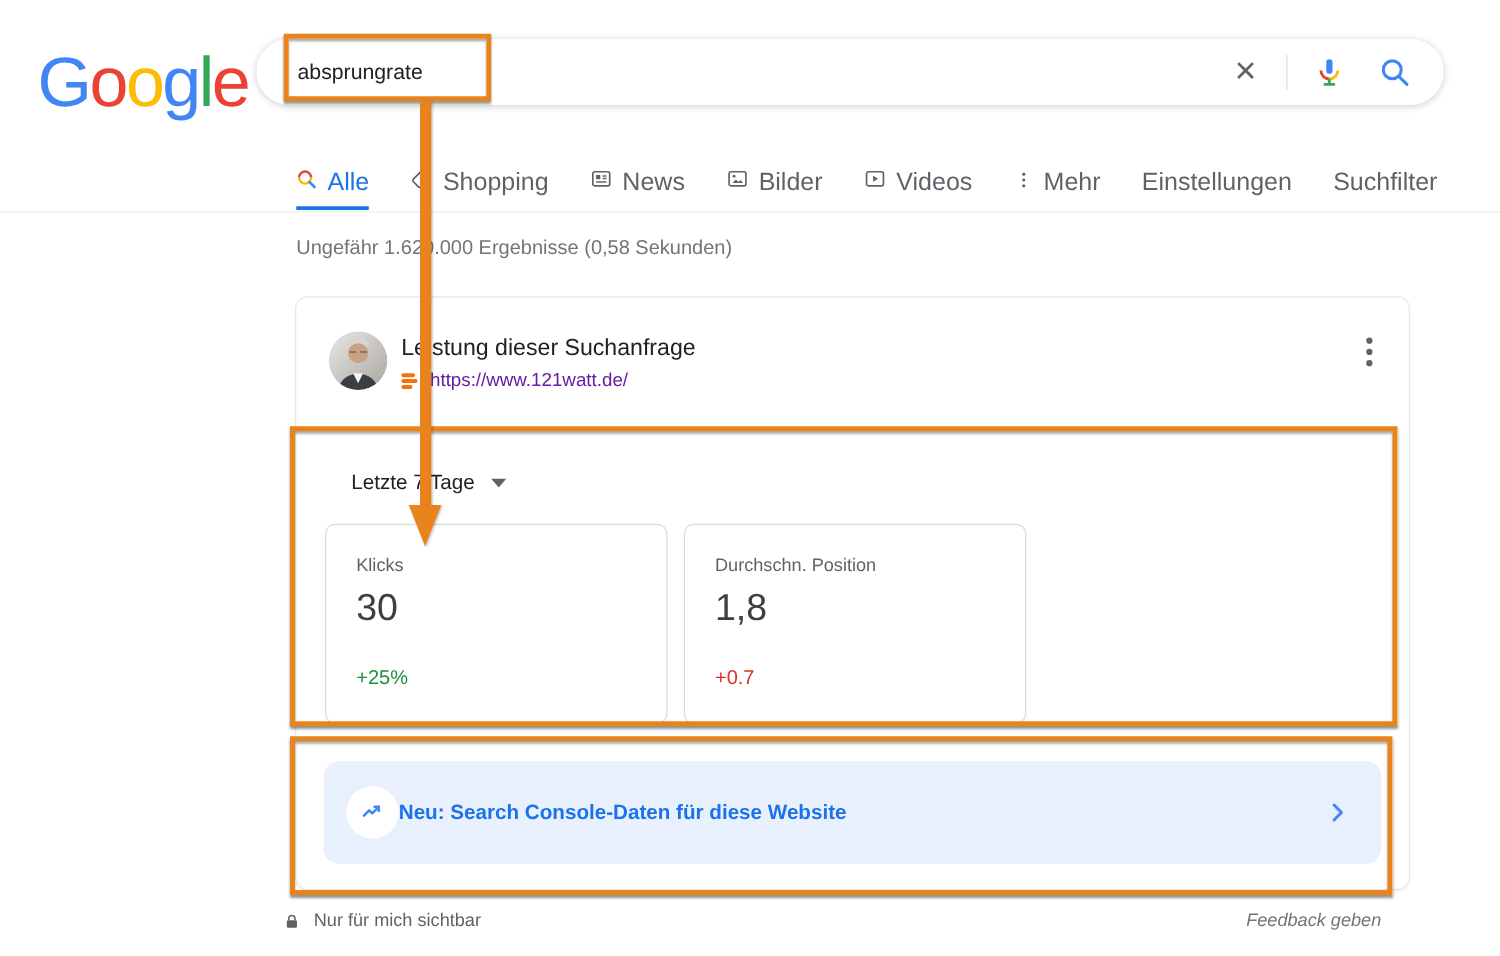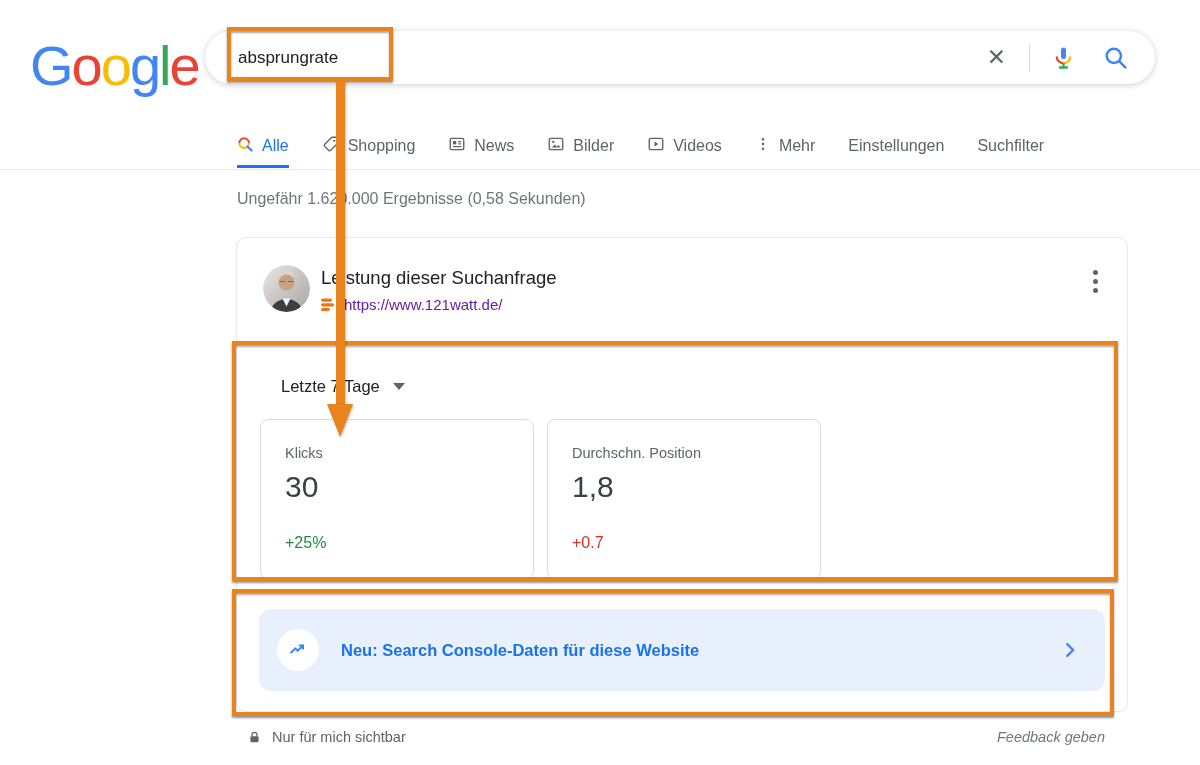--- a/index.html
+++ b/index.html
@@ -12,21 +12,21 @@
                 border-radius:27px; box-shadow:0 1px 6px rgba(32,33,36,.22); display:flex; align-items:center; }
   .search-input { border:none; outline:none; background:transparent; margin-left:33px; font-size:17px;
                   color:#202124; width:560px; font-family:inherit; }
   .search-icons { margin-left:auto; display:flex; align-items:center; padding-right:26px; }
   .clear-x { font-size:23px; color:#5f6368; cursor:pointer; line-height:1; }
   .sb-divider { width:1px; height:28px; background:#dadce0; margin:0 21px 0 23px; }
   .icon-btn { cursor:pointer; display:flex; align-items:center; }
   .mic-wrap { margin-right:27px; }
 
   
-  .tabs { position:absolute; left:237px; top:124px; display:flex; align-items:stretch; font-size:16px; color:#5f6368; }
+  .tabs { position:absolute; left:237px; top:124px; display:flex; align-items:stretch; font-size:20px; color:#5f6368; }
   .tab { display:flex; align-items:center; gap:8px; margin-right:33px; height:44px; cursor:pointer; white-space:nowrap; }
   .tab.active { color:#1a73e8; border-bottom:3px solid #1a73e8; padding-top:3px; }
   .tabs-rule { position:absolute; left:0; top:169px; width:1200px; height:1px; background:#ebebeb; }
 
   .stats { position:absolute; left:237px; top:190px; font-size:16px; color:#70757a; }
 
   
   .card { position:absolute; left:236px; top:237px; width:892px; height:475px; background:#fff;
           border:1px solid #e8e8e8; border-radius:10px; box-shadow:0 1px 3px rgba(0,0,0,.04); }
   .avatar { position:absolute; left:26px; top:27px; width:47px; height:47px; border-radius:50%; overflow:hidden; }
@@ -45,25 +45,25 @@
   .metric-card { width:274px; height:160px; border:1px solid #dadce0; border-radius:8px; position:relative;
                  padding:25px 24px; background:#fff; }
   .metric-label { font-size:14.5px; color:#5f6368; }
   .metric-value { font-size:30px; color:#3c4043; margin-top:9px; }
   .metric-delta { position:absolute; left:24px; bottom:26px; font-size:16px; }
 
   .banner { position:absolute; left:22px; top:371px; width:846px; height:82px; background:#e8f0fe;
             border-radius:12px; display:flex; align-items:center; cursor:pointer; }
   .banner-circle { width:42px; height:42px; border-radius:50%; background:#fff; margin-left:18px;
                    display:flex; align-items:center; justify-content:center; flex:0 0 auto; }
-  .banner-text { margin-left:22px; font-size:16.5px; font-weight:700; color:#1a73e8; }
+  .banner-text { font-size:16.5px; font-weight:700; color:#1a73e8; }
   .banner-chev { margin-left:auto; margin-right:24px; display:flex; align-items:center; }
 
   
-  .footer-left { position:absolute; left:247px; top:729px; display:flex; align-items:center; gap:10px;
+  .footer-left { position:absolute; left:226px; top:729px; display:flex; align-items:center; gap:10px;
                  font-size:14.5px; color:#5f6368; }
   .footer-right { position:absolute; right:95px; top:729px; font-size:14.5px; font-style:italic; color:#70757a; cursor:pointer; }
 
   
   .ann { position:absolute; border:4px solid #e8831e; pointer-events:none; z-index:40;
          box-shadow:0 2px 2px rgba(40,40,40,.5), inset 0 2px 2px rgba(40,40,40,.4); }
   .ann-search  { left:227px; top:27px;  width:166px; height:54px;  }
   .ann-metrics { left:232px; top:341px; width:886px; height:240px; }
   .ann-banner  { left:232px; top:589px; width:882px; height:127px; }
   .arrow-line { position:absolute; left:336px; top:81px; width:9px; height:325px; background:#e8831e; z-index:45;

